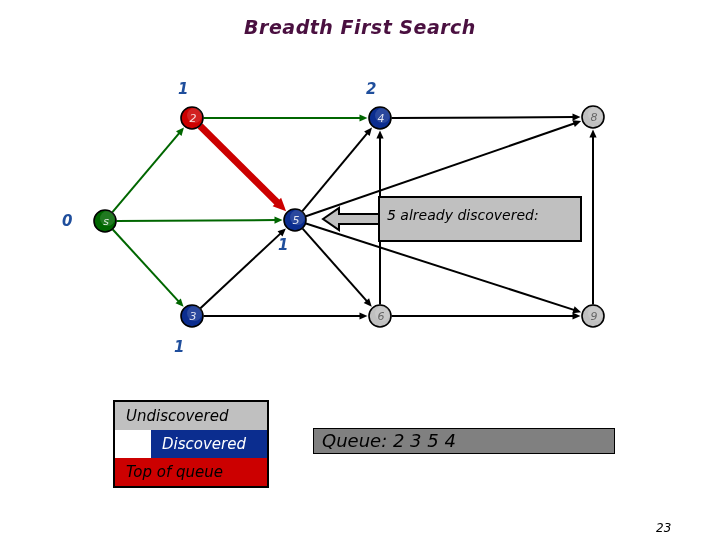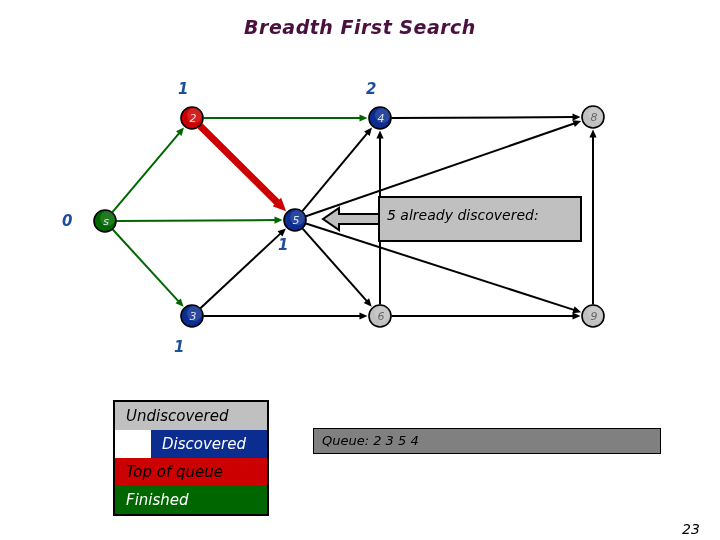--- a/index.html
+++ b/index.html
@@ -80,37 +80,37 @@
     font-size: 15px;
     font-family: "DejaVu Sans", sans-serif;
     box-sizing: border-box;
     overflow: hidden;
     white-space: nowrap;
   }
   #queue-bar {
     position: absolute;
     left: 313px;
     top: 428px;
-    width: 348px;
+    width: 302px;
     height: 26px;
     background: #808080;
     border: 1px solid #000000;
     box-sizing: border-box;
-    font-size: 13px;
+    font-size: 18px;
     line-height: 24px;
     padding-left: 8px;
     color: #000000;
     font-family: "DejaVu Sans", sans-serif;
     white-space: nowrap;
   }
   #page-num {
     position: absolute;
-    left: 682px;
+    left: 656px;
     top: 521px;
-    font-size: 14px;
+    font-size: 12px;
     color: #000000;
     font-family: "DejaVu Sans", sans-serif;
   }
 </style>
 </head>
 <body>
 
 <div id="slide">
 
   <div id="title">Breadth First Search</div>
@@ -235,20 +235,19 @@
   </svg>
 
   <div id="callout">
     <div>5 already discovered:</div>
   </div>
 
   <div id="legend">
       <div class="legend-row" style="background: rgb(192, 192, 192); color: rgb(0, 0, 0);">Undiscovered</div>
       <div class="legend-row" style="background: rgb(11, 45, 143); color: rgb(255, 255, 255); margin-left: 36px;">Discovered</div>
       <div class="legend-row" style="background: rgb(204, 0, 0); color: #000000;">Top of queue</div>
-      <div class="legend-row" style="background: rgb(0, 102, 0); color: rgb(255, 255, 255);">Finished</div>
     </div>
 
   <div id="queue-bar">Queue: 2 3 5 4</div>
 
   <div id="page-num">23</div>
 
 </div>
 
 </body></html>

